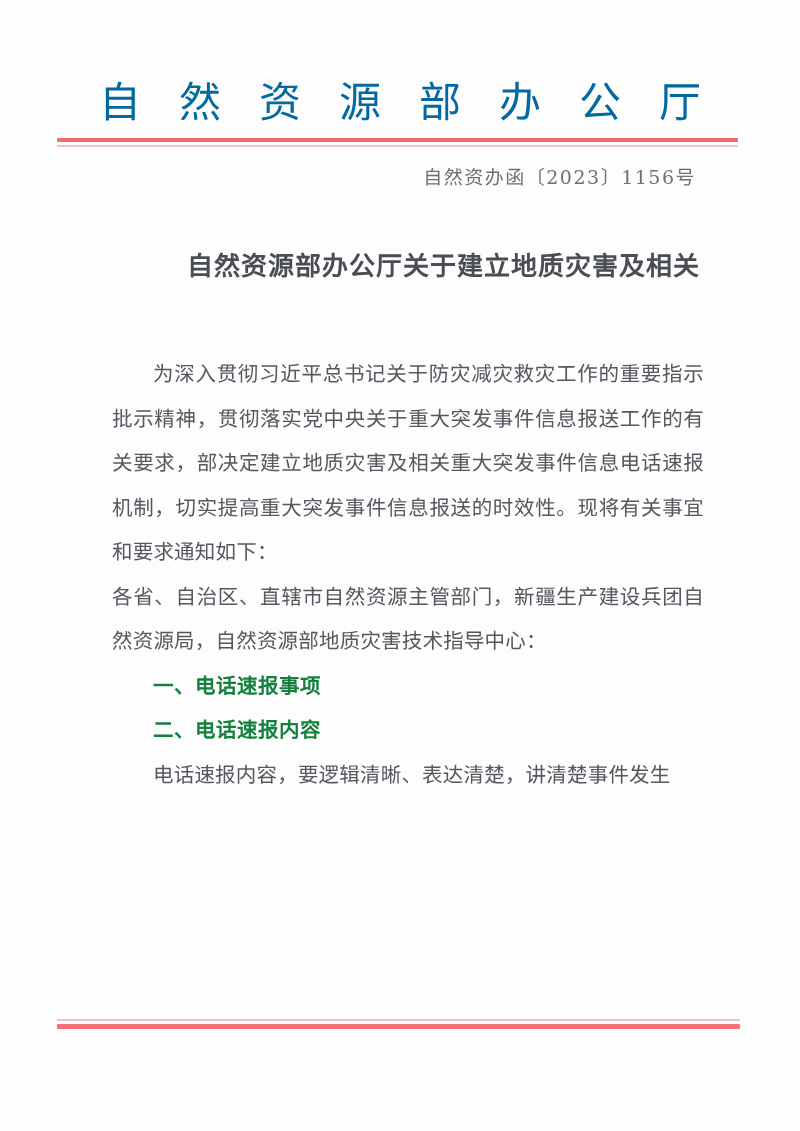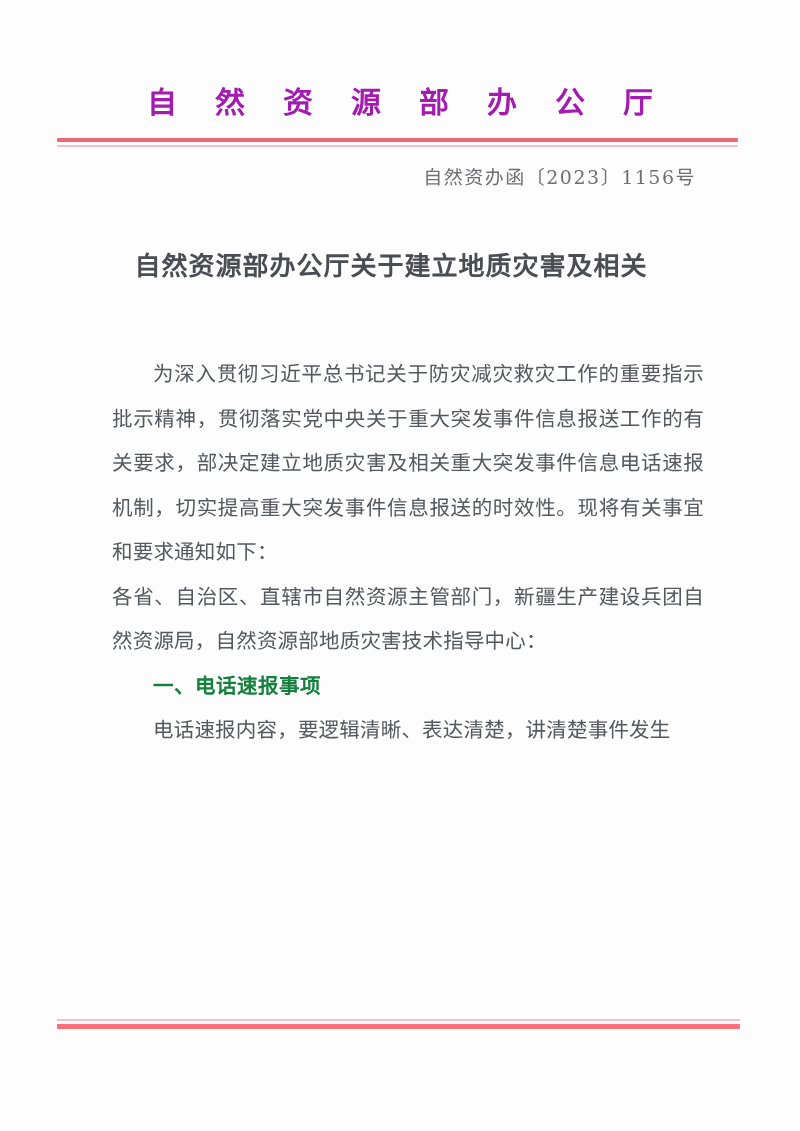--- a/index.html
+++ b/index.html
@@ -25,24 +25,24 @@
     position: absolute;
     left: 0;
     top: 76px;
     width: 800px;
     text-align: center;
   }
 
   .letterhead-title {
     display: inline-block;
     font-family: "DejaVu Serif", "Liberation Serif", serif;
-    font-weight: bold;
-    font-size: 30px;
+    font-weight: normal;
+    font-size: 42px;
     line-height: 54px;
-    color: #a21caf;
+    color: #0369a1;
     letter-spacing: 38px;
     text-indent: 38px;
     white-space: nowrap;
   }
 
   
   .rule-top {
     position: absolute;
     left: 57px;
     top: 138px;
@@ -90,24 +90,24 @@
     font-size: 19px;
     line-height: 28px;
     color: #6d6f74;
     letter-spacing: 1.5px;
     white-space: nowrap;
   }
 
   
   .doc-title {
     position: absolute;
-    left: 91px;
+    left: 100px;
     top: 240px;
     width: 600px;
-    text-align: center;
+    text-align: right;
   }
   .doc-title .title-line {
     font-family: "DejaVu Serif", "Liberation Serif", serif;
     font-weight: bold;
     font-size: 26px;
     line-height: 53px;
     color: #4a4d54;
     letter-spacing: 1px;
     white-space: nowrap;
   }
@@ -170,20 +170,21 @@
 
   <div class="body-block">
 
     <p class="para indent">为深入贯彻习近平总书记关于防灾减灾救灾工作的重要指示批示精神，贯彻落实党中央关于重大突发事件信息报送工作的有关要求，部决定建立地质灾害及相关重大突发事件信息电话速报机制，切实提高重大突发事件信息报送的时效性。现将有关事宜和要求通知如下：</p>
 
     <p class="para">各省、自治区、直辖市自然资源主管部门，新疆生产建设兵团自然资源局，自然资源部地质灾害技术指导中心：</p>
 
     <p class="section-heading">一、电话速报事项</p>
 
 
+    <p class="section-heading">二、电话速报内容</p>
 
     <p class="para indent">电话速报内容，要逻辑清晰、表达清楚，讲清楚事件发生</p>
 
   </div>
 
   <div class="rule-bottom">
     <div class="line-thin"></div>
     <div class="line-gap"></div>
     <div class="line-thick"></div>
   </div>

